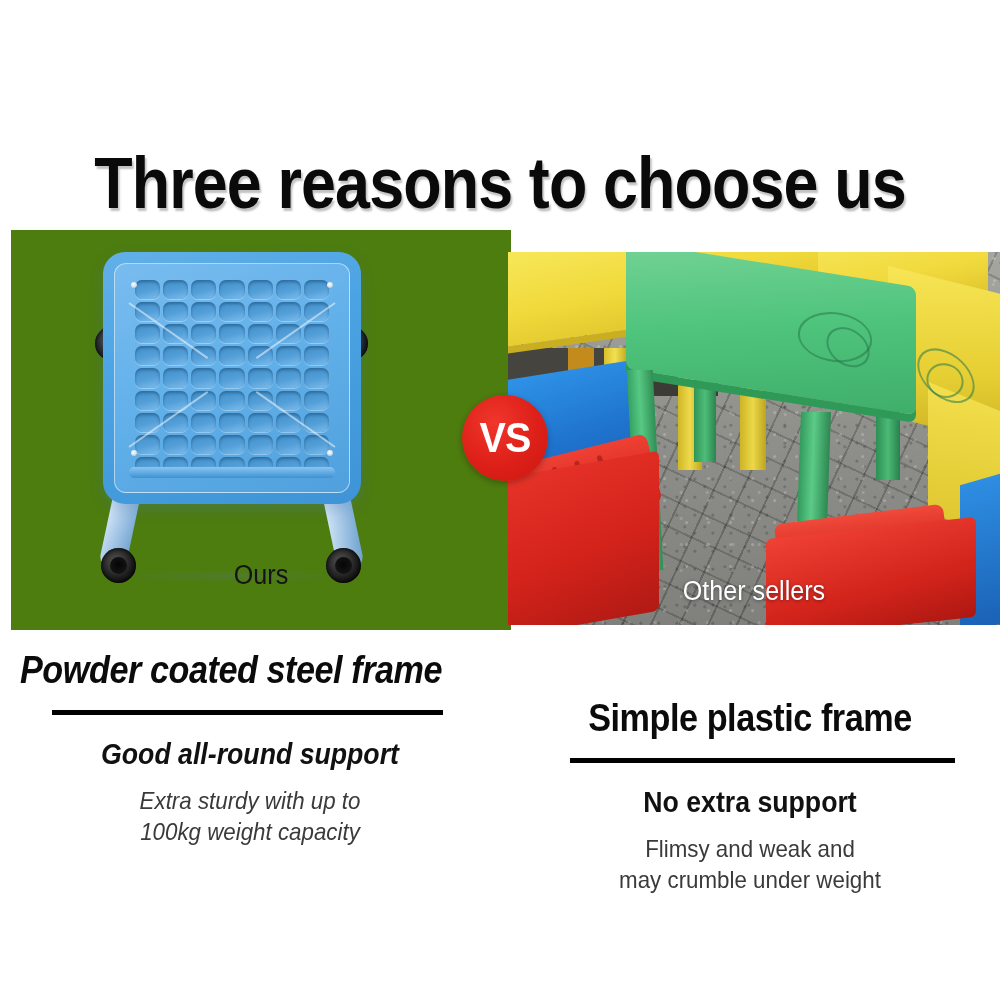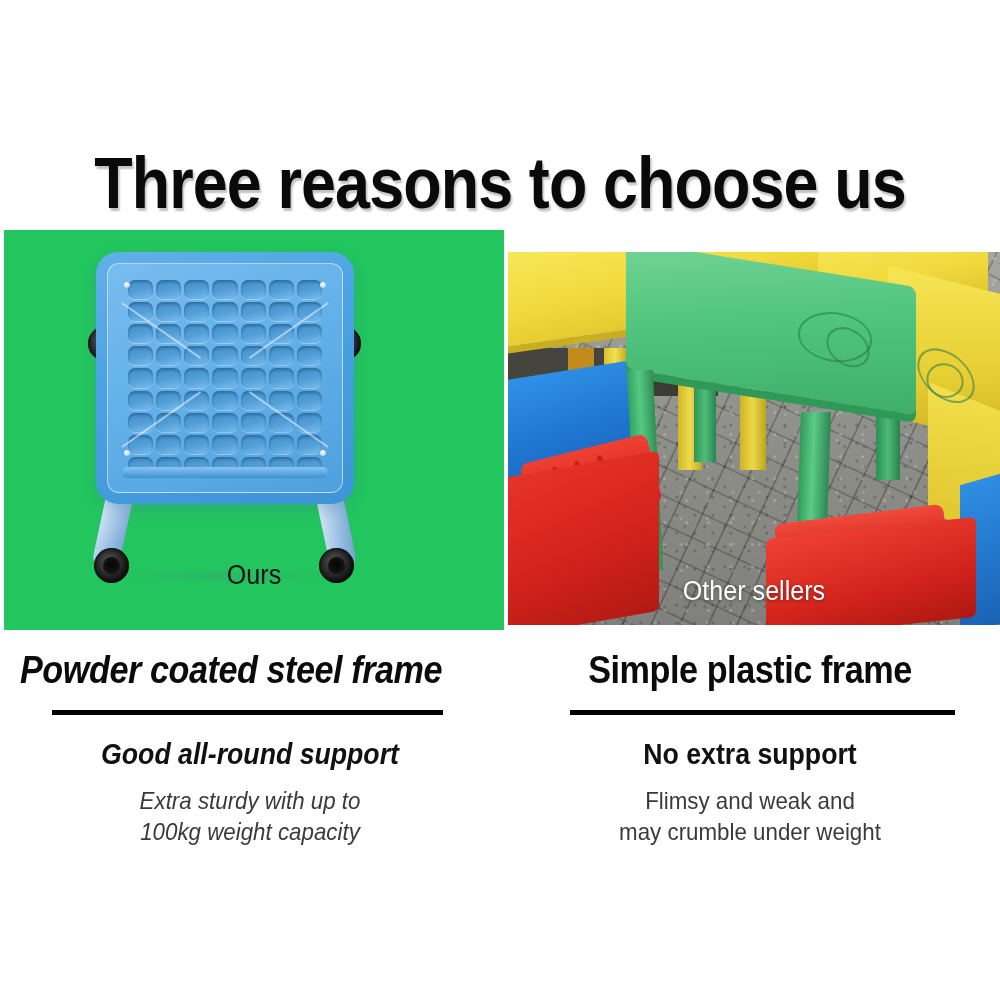--- a/index.html
+++ b/index.html
@@ -40,25 +40,25 @@
     position: absolute;
     left: 0;
     top: 230px;
     width: 1000px;
     height: 400px;
   }
 
   
   .product-panel {
     position: absolute;
-    left: 4px;
+    left: 11px;
     top: 0;
     width: 500px;
     height: 400px;
-    background: #22c55e;
+    background: #4d7c0f;
   }
   .table-render {
     position: absolute;
     left: 92px;
     top: 18px;
     width: 258px;
     height: 300px;
   }
   
   .leg {
@@ -371,21 +371,21 @@
     transform: scaleX(0.94);
   }
 
   
   .col {
     position: absolute;
     top: 648px;
     width: 500px;
   }
   .col-left  { left: 0; font-style: italic; }
-  .col-right { left: 500px; }
+  .col-right { left: 500px; margin-top: 48px; }
 
   .col-heading {
     font-family: "Liberation Sans", sans-serif;
     font-weight: bold;
     font-size: 38px;
     line-height: 44px;
     color: #0b0b0b;
     text-align: center;
     letter-spacing: -0.5px;
     transform: scaleX(0.9);
@@ -567,20 +567,23 @@
       <div class="red-slat" style="left:52px; top:10px; transform:rotate(2deg);"></div>
       <div class="red-slat" style="left:80px; top:10px; transform:rotate(-4deg);"></div>
     </div>
     <div class="p-obj red-chair-left"></div>
     <div class="p-obj red-chair-right-back"></div>
     <div class="p-obj red-chair-right"></div>
 
     <div class="photo-caption">Other sellers</div>
   </div>
 
+  <div class="vs-badge">
+    <span>VS</span>
+  </div>
 </div>
 
 <div class="col col-left">
   <div class="col-heading">Powder coated steel frame</div>
   <div class="rule"></div>
   <div class="sub-heading">Good all-round support</div>
   <div class="body-copy">Extra sturdy with up to</div>
   <div class="body-copy" style="margin-top:0;">100kg weight capacity</div>
 </div>
 

